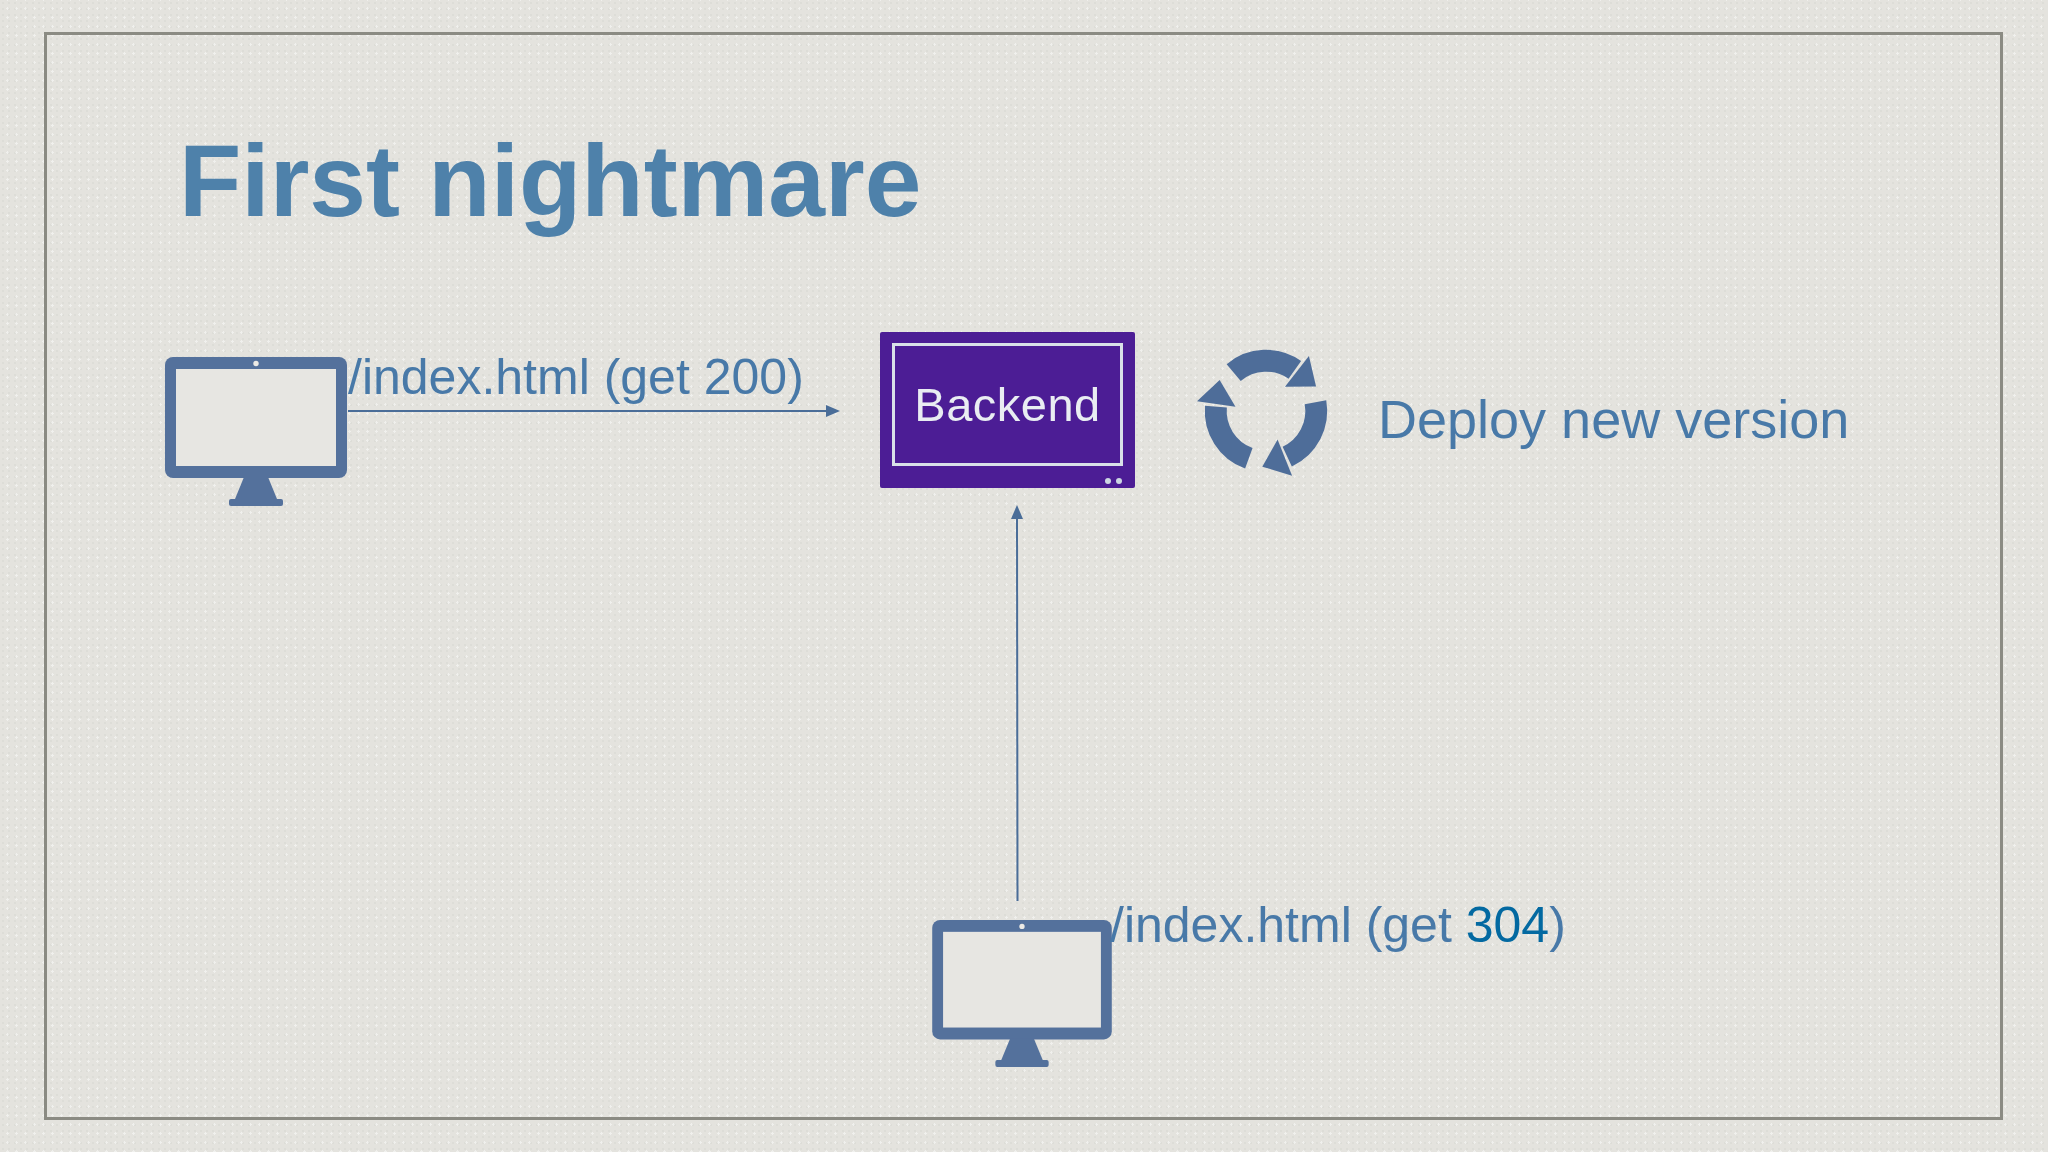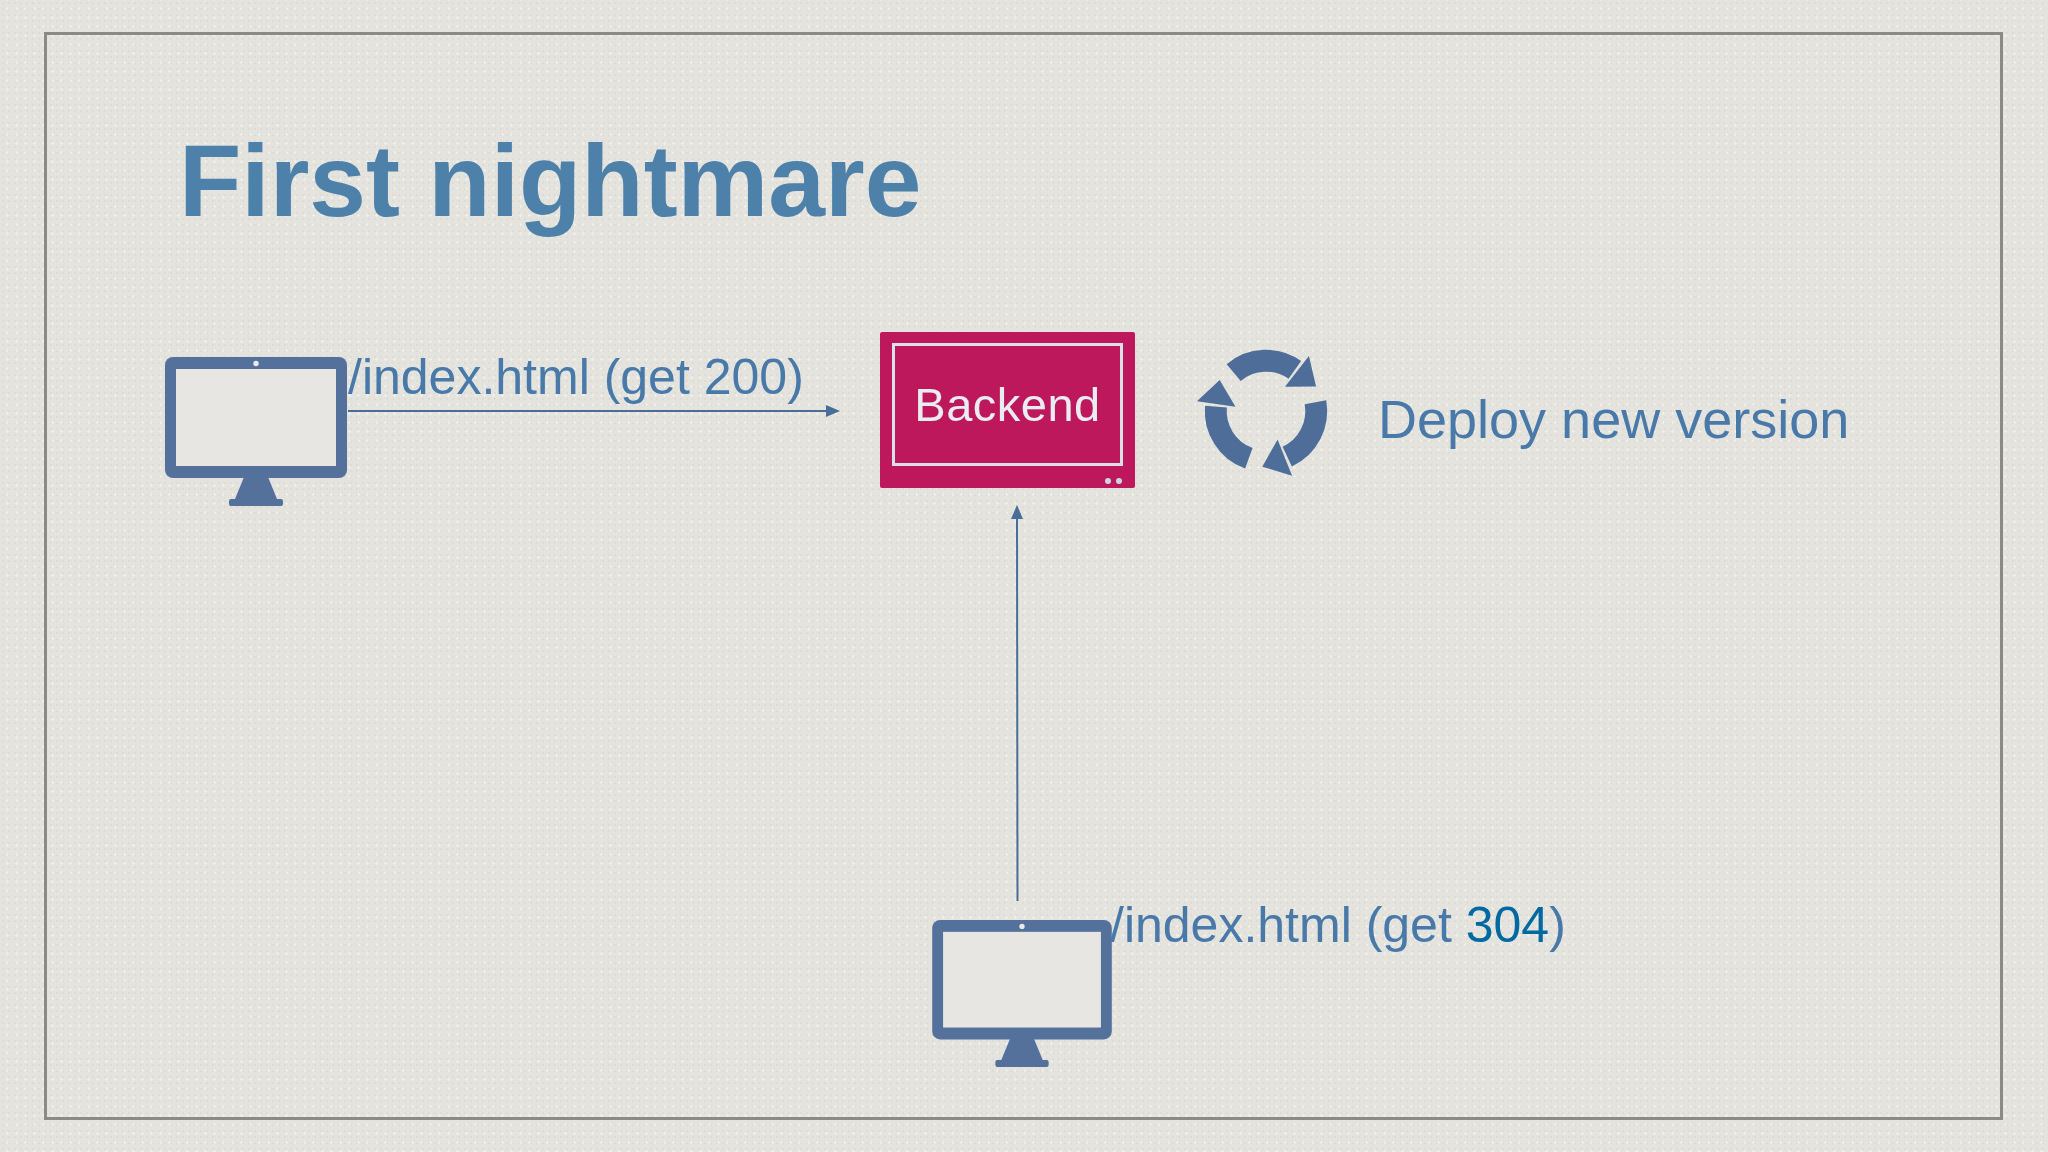--- a/index.html
+++ b/index.html
@@ -29,21 +29,21 @@
   .req-top{left:348px;top:352px;}
   .req-bottom{left:1110px;top:900px;}
   .req-bottom .status{color:#0369a1;}
   .req-top .status{color:#4879a8;}
   .deploy-label{
     position:absolute;left:1378px;top:392px;
     font-size:54px;line-height:1;color:#4879a8;white-space:nowrap;
   }
   .backend-box{
     position:absolute;left:880px;top:332px;width:255px;height:156px;
-    background:#be185d;border-radius:2px;
+    background:#4c1d95;border-radius:2px;
   }
   .backend-inner{
     position:absolute;left:12px;right:12px;top:11px;bottom:22px;
     border:3px solid #d9e0e8;
     display:flex;align-items:center;justify-content:center;
   }
   .backend-label{
     font-size:47px;color:#e9edf2;letter-spacing:0.5px;
   }
   .backend-dots{position:absolute;right:13px;bottom:4px;display:flex;gap:5px;}

